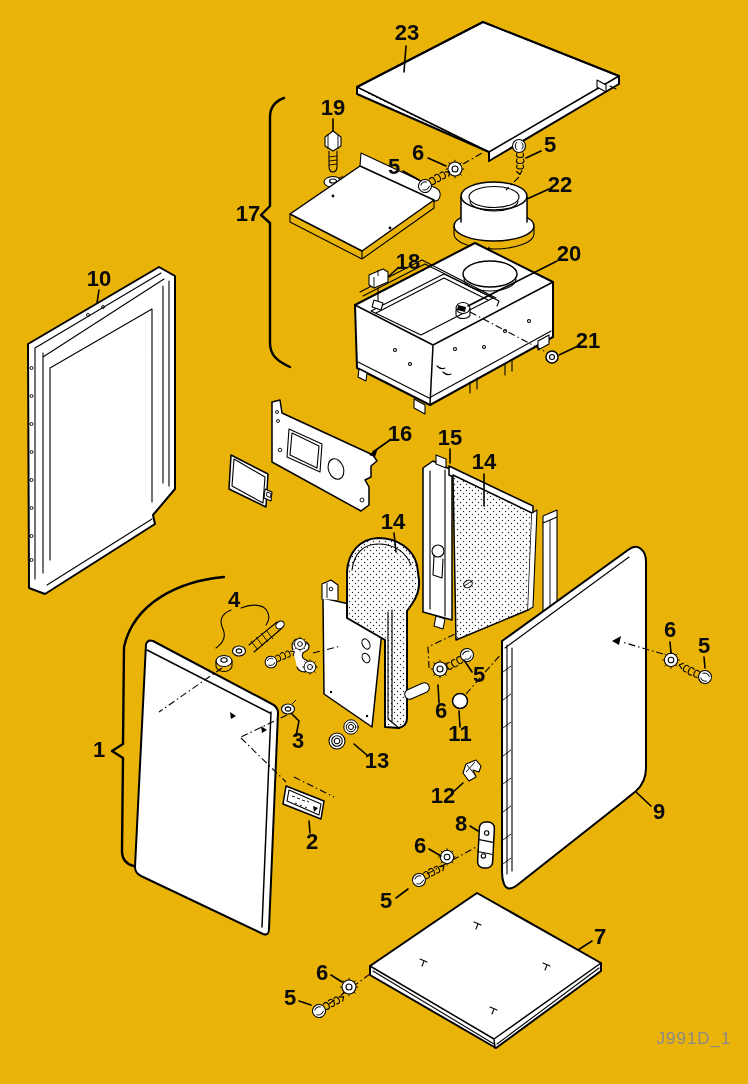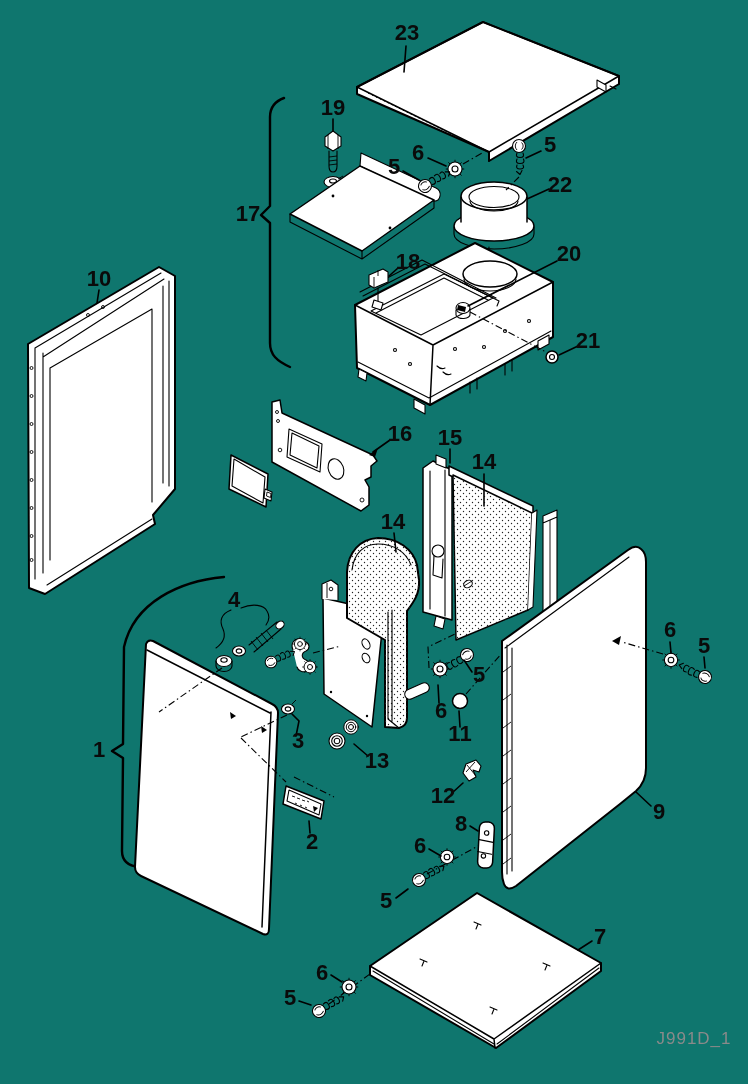--- a/index.html
+++ b/index.html
@@ -1,16 +1,16 @@
 <!DOCTYPE html>
 <html><head>
 <meta charset="utf-8">
 <style>
   html,body{margin:0;padding:0;background:#fff;}
-  .stage{position:relative;width:748px;height:1084px;background:#0f766e;overflow:hidden;}
+  .stage{position:relative;width:748px;height:1084px;background:#eab308;overflow:hidden;}
   svg{display:block;}
   .ln{fill:none;stroke:#000;stroke-width:2;stroke-linejoin:round;stroke-linecap:round;}
   .ln15{fill:none;stroke:#000;stroke-width:1.5;stroke-linejoin:round;stroke-linecap:round;}
   .ln1{fill:none;stroke:#000;stroke-width:1.1;stroke-linejoin:round;stroke-linecap:round;}
   .thin{fill:none;stroke:#000;stroke-width:0.9;}
   .fw{fill:#fff;}
   .dd{fill:none;stroke:#000;stroke-width:1.1;stroke-dasharray:7 3 1.5 3;}
   .dot{fill:none;stroke:#000;stroke-width:1;stroke-dasharray:1.5 2.8;}
   .ldr{fill:none;stroke:#000;stroke-width:1.6;stroke-linecap:round;}
   .brace{fill:none;stroke:#000;stroke-width:2.4;stroke-linejoin:round;stroke-linecap:round;}

